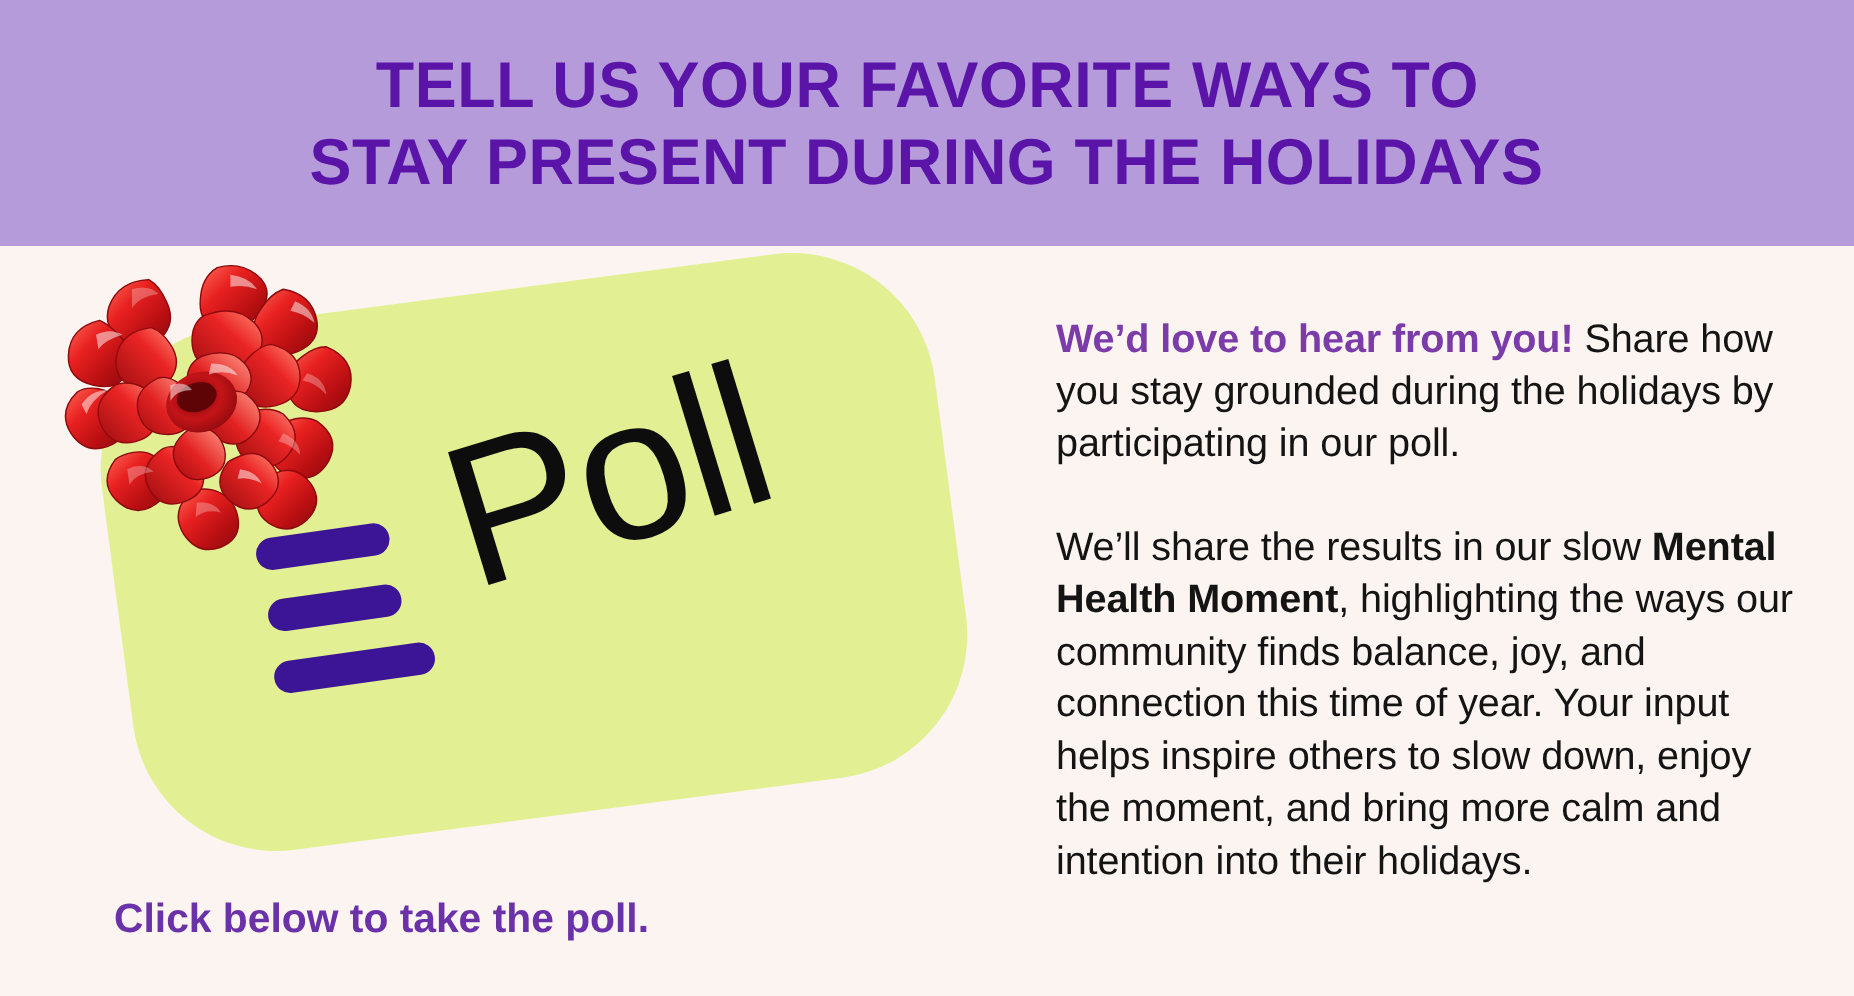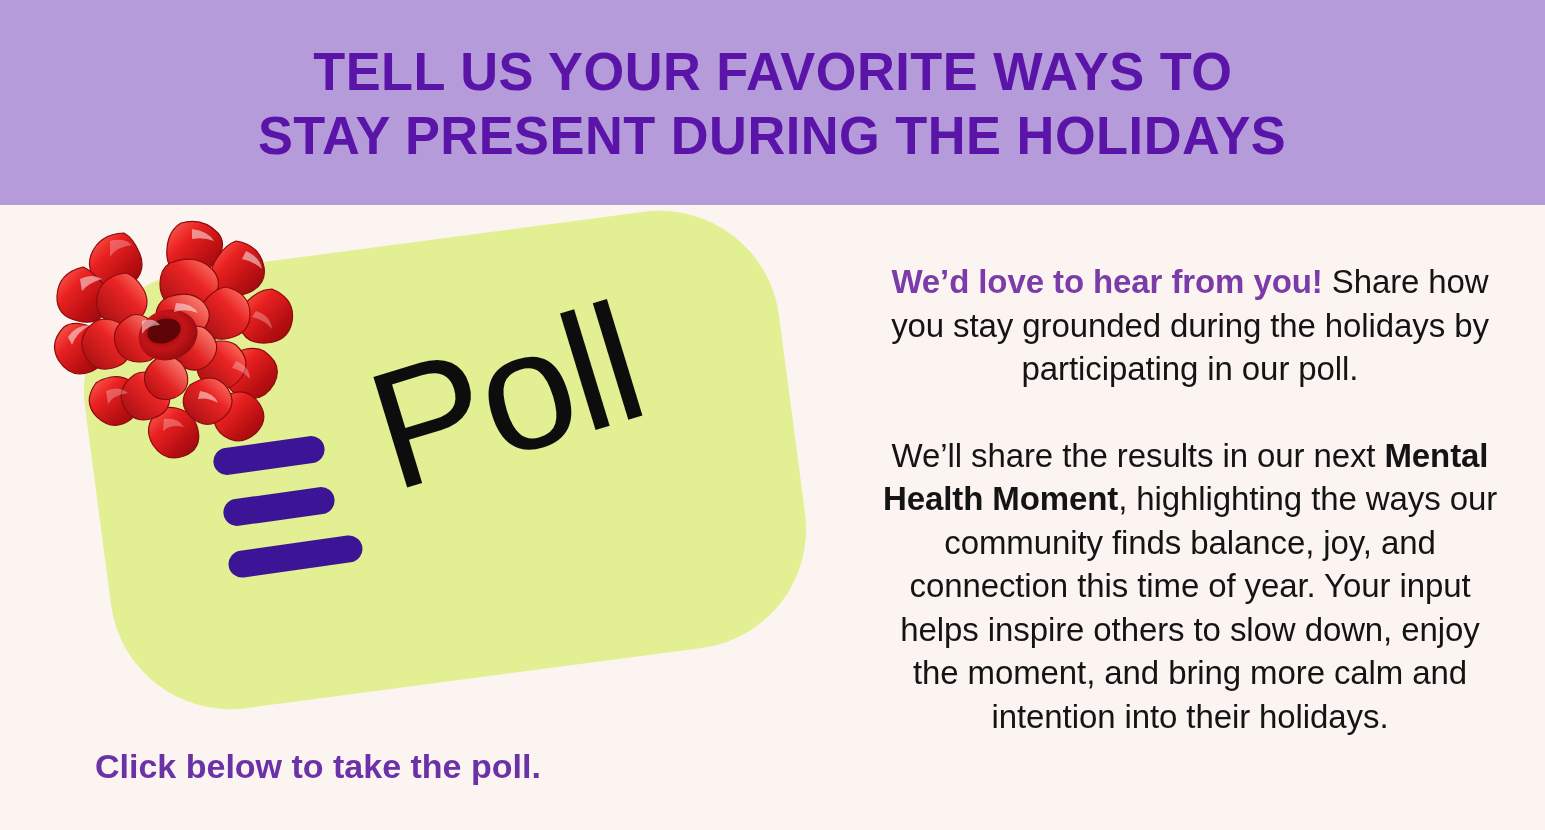--- a/index.html
+++ b/index.html
@@ -140,21 +140,20 @@
     top: 55px;
     width: 620px;
   }
   .para {
     color: #141414;
     font-family: "Liberation Sans", sans-serif;
     font-size: 33px;
     line-height: 43.5px;
     margin: 0;
     letter-spacing: -0.1px;
-    text-align: center;
   }
   .para + .para { margin-top: 43px; }
   .accent-bold {
     color: #7b3ba8;
     font-weight: bold;
   }
   .strong {
     color: #141414;
     font-weight: bold;
   }
@@ -260,17 +259,17 @@
             </g>
           </g>
         </svg>
       </div>
 
       <div class="caption">Click below to take the poll.</div>
     </div>
 
     <div class="text-col">
       <p class="para"><span class="accent-bold">We’d love to hear from you!</span><span> Share how you stay grounded during the holidays by participating in our poll.</span></p>
-      <p class="para"><span>We’ll share the results in our next </span><span class="strong">Mental Health Moment</span><span>, highlighting the ways our community finds balance, joy, and connection this time of year. Your input helps inspire others to slow down, enjoy the moment, and bring more calm and intention into their holidays.</span></p>
+      <p class="para"><span>We’ll share the results in our slow </span><span class="strong">Mental Health Moment</span><span>, highlighting the ways our community finds balance, joy, and connection this time of year. Your input helps inspire others to slow down, enjoy the moment, and bring more calm and intention into their holidays.</span></p>
     </div>
 
   </div>
 </div>
 
 </body></html>

